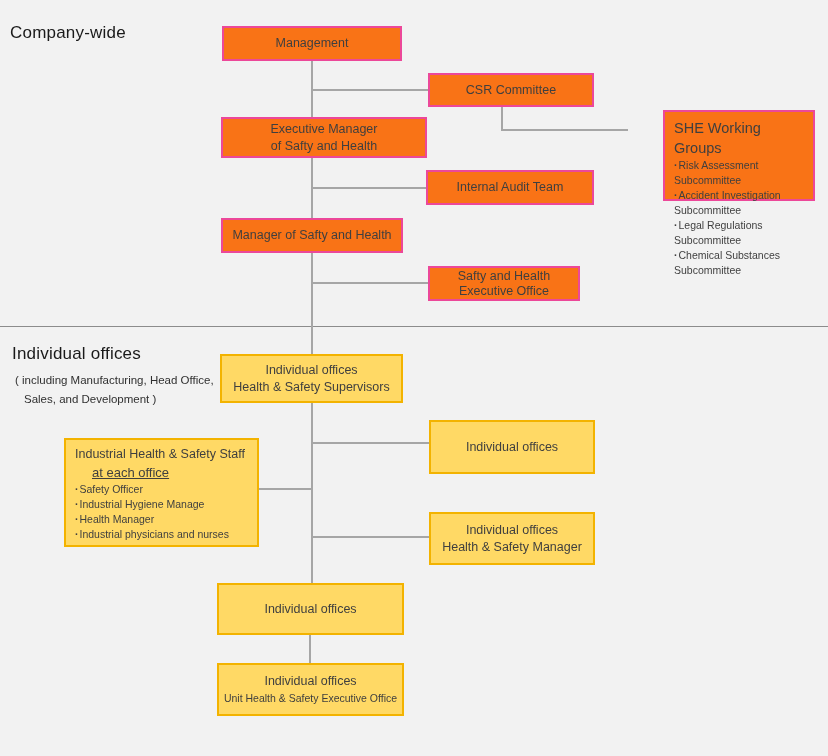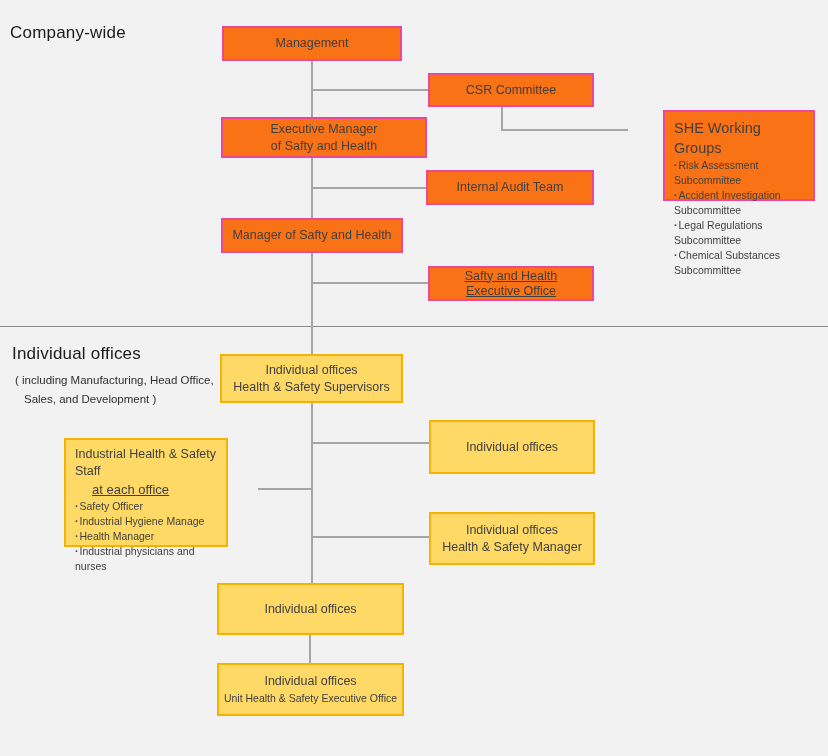--- a/index.html
+++ b/index.html
@@ -146,35 +146,35 @@
   </div>
 
   <div class="node blue" style="left:426px; top:170px; width:168px; height:35px;">
     <span>Internal Audit Team</span>
   </div>
 
   <div class="node blue" style="left:221px; top:218px; width:182px; height:35px;">
     <span>Manager of Safty and Health</span>
   </div>
 
-  <div class="node blue" style="left:428px; top:266px; width:166px; height:35px; line-height:15px;text-decoration:underline;">
+  <div class="node blue" style="left:428px; top:266px; width:152px; height:35px; line-height:15px;">
     <span>Safty and Health</span>
     <span>Executive Office</span>
   </div>
 
   <div class="node yellow" style="left:220px; top:354px; width:183px; height:49px;">
     <span>Individual offices</span>
     <span>Health &amp; Safety Supervisors</span>
   </div>
 
   <div class="node yellow" style="left:429px; top:420px; width:166px; height:54px;">
     <span>Individual offices</span>
   </div>
 
-  <div class="node yellow listbox" style="left:64px; top:438px; width:164px; height:109px;">
+  <div class="node yellow listbox" style="left:64px; top:438px; width:195px; height:109px;">
     <span class="box-title">Industrial Health &amp; Safety Staff</span>
     <span class="indent">at each office</span>
     <span class="bullet-item">Safety Officer</span>
     <span class="bullet-item">Industrial Hygiene Manage</span>
     <span class="bullet-item">Health Manager</span>
     <span class="bullet-item">Industrial physicians and nurses</span>
   </div>
 
   <div class="node yellow" style="left:429px; top:512px; width:166px; height:53px;">
     <span>Individual offices</span>

